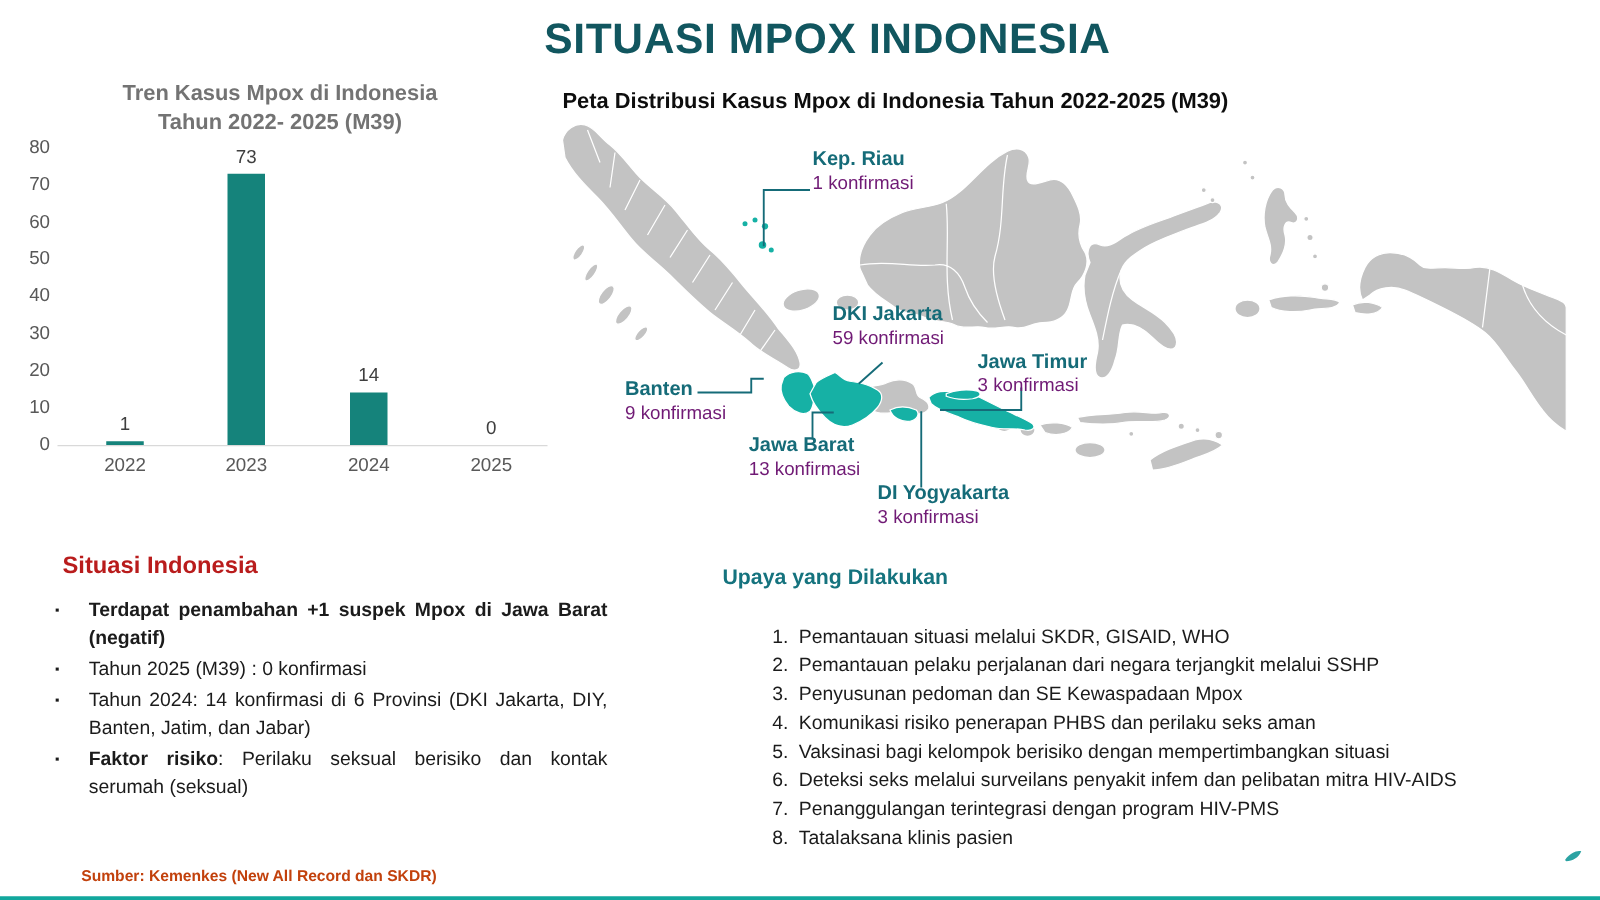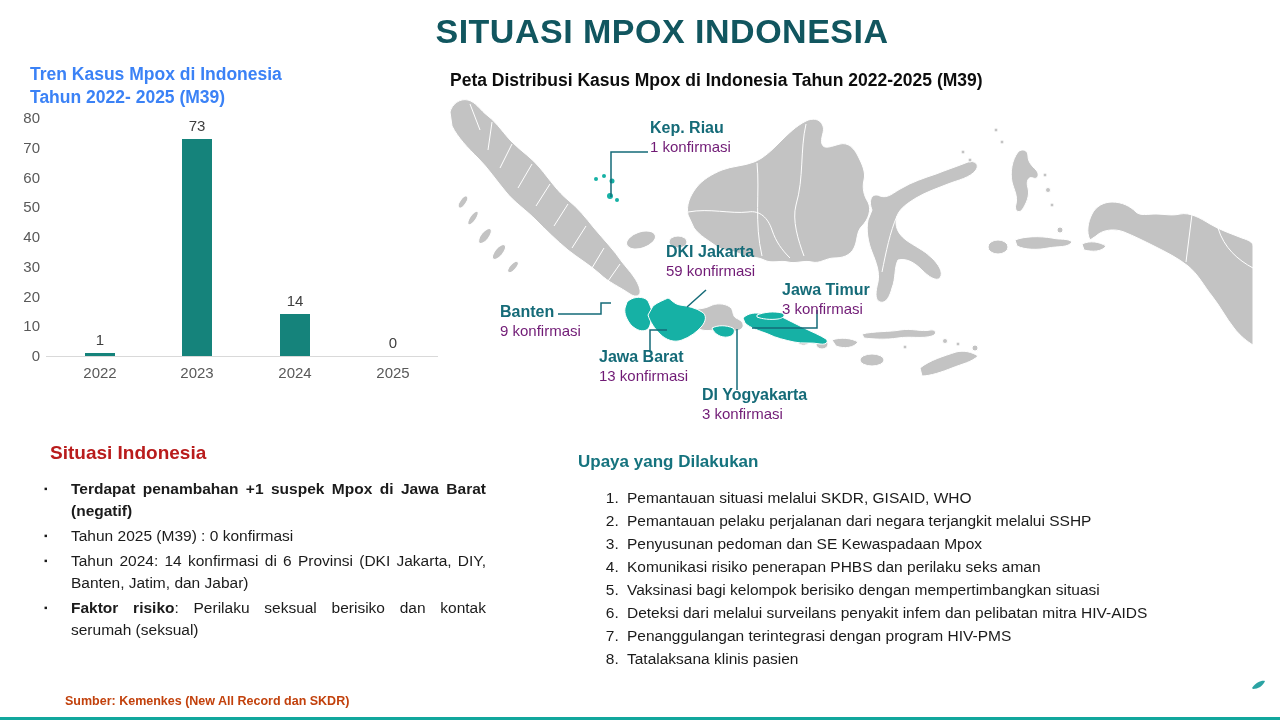--- a/index.html
+++ b/index.html
@@ -8,22 +8,22 @@
     position:relative;width:1280px;height:720px;background:#ffffff;
     font-family:"Liberation Sans", sans-serif;overflow:hidden;margin:0 auto;
   }
   
   #slide-title{
     position:absolute;left:0;top:12px;width:100%;text-align:center;
     font-size:34px;font-weight:800;letter-spacing:.5px;color:#11565f;padding-left:44px;
   }
   
   #chart-title{
-    position:absolute;left:30px;top:63px;width:388px;
-    font-size:17.5px;font-weight:700;color:#3b82f6;line-height:23px;
+    position:absolute;left:30px;top:63px;width:388px;text-align:center;
+    font-size:17.5px;font-weight:700;color:#737373;line-height:23px;
   }
   #chart{position:absolute;left:8px;top:110px;width:436px;height:290px;}
   .ytick{position:absolute;left:0;width:32px;text-align:right;font-size:15px;color:#595959;line-height:18px;}
   #x-axis-line{position:absolute;left:38px;top:246px;width:392px;height:1px;background:#d9d9d9;}
   .bar{position:absolute;background:#15837b;}
   .bar-value{position:absolute;width:60px;text-align:center;font-size:15px;color:#3f3f3f;line-height:18px;}
   .xtick{position:absolute;width:70px;text-align:center;font-size:15px;color:#595959;top:254px;}
   
   #map-title{
     position:absolute;left:450px;top:70px;width:810px;text-align:left;
@@ -40,21 +40,21 @@
   #situasi-list{position:absolute;left:44px;top:478px;width:442px;color:#1b1b1b;}
   .bullet{display:flex;font-size:15.5px;line-height:22px;margin-bottom:3px;}
   .bullet .mk{width:27px;font-size:10px;flex:none;}
   .bullet .tx{flex:1;text-align:justify;}
   .bullet .tx .b{font-weight:700;}
   
   #upaya-heading{
     position:absolute;left:578px;top:452px;font-size:17px;font-weight:700;color:#15737e;
   }
   #upaya-list{
-    position:absolute;left:583px;top:482px;width:672px;margin:4px;padding:0 0 0 36px;
+    position:absolute;left:583px;top:482px;width:672px;margin:16px;padding:0 0 0 36px;
     font-size:15.5px;color:#1b1b1b;
   }
   #upaya-list li{line-height:23px;padding-left:4px;}
   
   #footer-source{position:absolute;left:65px;top:694px;font-size:12.5px;font-weight:700;color:#c2410c;}
   #logo{position:absolute;left:1115px;top:672px;width:160px;height:42px;}
   #logo-text{position:absolute;left:55px;top:14px;font-size:15px;font-weight:700;color:#8a8a8a;}
   #bottom-bar{position:absolute;left:0;bottom:0;width:100%;height:3px;background:#12a79d;}
 </style>
 </head>
@@ -223,21 +223,21 @@
       </div>
     </div>
 
   <div id="upaya-heading">Upaya yang Dilakukan</div>
   <ol id="upaya-list">
       <li>Pemantauan situasi melalui SKDR, GISAID, WHO</li>
       <li>Pemantauan pelaku perjalanan dari negara terjangkit melalui SSHP</li>
       <li>Penyusunan pedoman dan SE Kewaspadaan Mpox</li>
       <li>Komunikasi risiko penerapan PHBS dan perilaku seks aman</li>
       <li>Vaksinasi bagi kelompok berisiko dengan mempertimbangkan situasi</li>
-      <li>Deteksi dari melalui surveilans penyakit infem dan pelibatan mitra HIV-AIDS</li>
+      <li>Deteksi seks melalui surveilans penyakit infem dan pelibatan mitra HIV-AIDS</li>
       <li>Penanggulangan terintegrasi dengan program HIV-PMS</li>
       <li>Tatalaksana klinis pasien</li>
     </ol>
 
   <div id="footer-source">Sumber: Kemenkes (New All Record dan SKDR)</div>
 
   <svg width="18" height="18" style="position:absolute;left:1248px;top:676px" viewBox="0 0 18 18" xmlns="http://www.w3.org/2000/svg">
     <path d="M4,12 C8,6 14,4 17,5 C15,10 10,13 5,13 Z" fill="#2ba3a3"></path>
   </svg>
 

